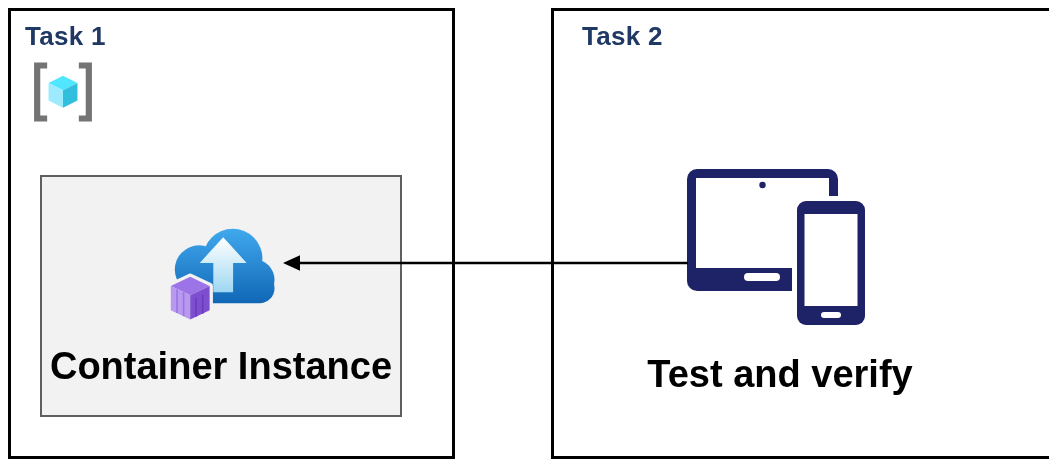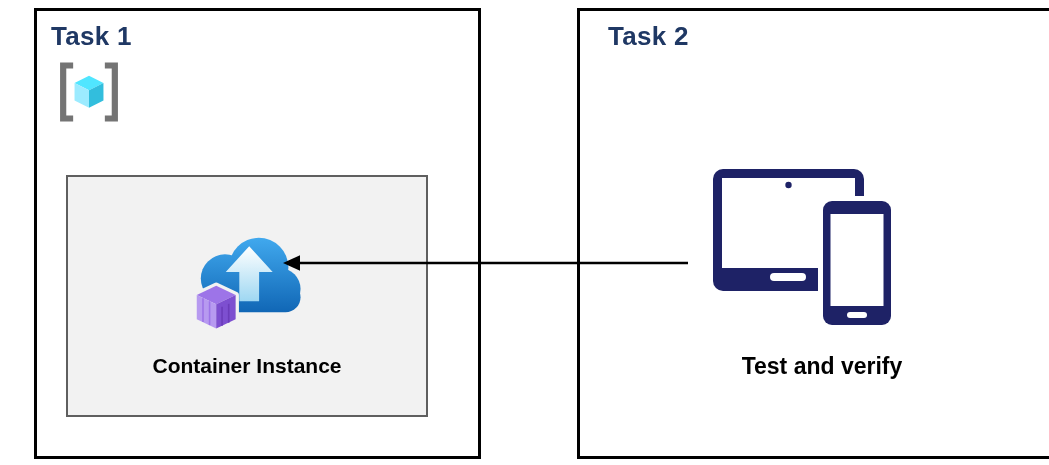--- a/index.html
+++ b/index.html
@@ -1,39 +1,39 @@
 <!DOCTYPE html>
 <html style="--title_blue: #1f3864; --text_black: #000000; --box_border: #000000; --inner_fill: #f2f2f2; --inner_border: #5f5f5f; --device_navy: #1e2266; --arrow_black: #000000; --bracket_gray: #747474; --rg_cube_top: #50e6ff; --rg_cube_left: #9cebff; --rg_cube_right: #32bedd; --cloud_blue_light: #41a9ee; --cloud_blue_dark: #1066b5; --cube_purple_top: #9d74e8; --cube_purple_left: #b79af0; --cube_purple_right: #7d4fd0;"><head>
 <meta charset="utf-8">
 <style>
   * { margin:0; padding:0; box-sizing:border-box; }
   html,body { background:#ffffff; font-family:"Liberation Sans", sans-serif; }
   .canvas { position:relative; width:1049px; height:465px; background:#ffffff; overflow:hidden; }
 
-  .task-box { position:absolute; top:8px; height:451px; border:3px solid var(--box_border,#000); background:#fff;margin-left:26px; }
+  .task-box { position:absolute; top:8px; height:451px; border:3px solid var(--box_border,#000); background:#fff; }
   .task1 { left:8px;  width:447px; }
   .task2 { left:551px; width:557px; }
 
   .task-title { position:absolute; top:10px; font-size:26px; font-weight:bold; color:var(--title_blue,#1f3864); letter-spacing:.3px; }
   .task1 .task-title { left:14px; }
   .task2 .task-title { left:28px; }
 
   .rg-row { position:absolute; left:20px; top:50px; display:flex; align-items:center; gap:16px; }
   .rg-icon { width:64px; height:62px; display:block; }
   .rg-label { font-size:29px; font-weight:bold; color:var(--text_black,#000); }
 
   .inner-box { position:absolute; left:29px; top:164px; width:362px; height:242px;
                background:var(--inner_fill,#f2f2f2); border:2px solid var(--inner_border,#5f5f5f);
                display:flex; flex-direction:column; align-items:center; justify-content:center; gap:8px; }
   .aci-icon { width:140px; height:132px; display:block; }
-  .inner-label { font-size:21px; font-weight:bold; color:var(--text_black,#000); }
+  .inner-label { font-size:38px; font-weight:bold; color:var(--text_black,#000); }
 
   .devices-icon { position:absolute; left:132px; top:155px; width:186px; height:168px; }
-  .devices-label { position:absolute; left:16px; top:342px; width:452px; text-align:center;
-                   font-size:23px; font-weight:bold; color:var(--text_black,#000); }
+  .devices-label { position:absolute; left:0; top:342px; width:452px; text-align:center;
+                   font-size:38px; font-weight:bold; color:var(--text_black,#000); }
 
   .arrow-overlay { position:absolute; left:0; top:0; width:1049px; height:465px; pointer-events:none; }
 </style>
 </head>
 <body>
 
 <div class="canvas">
 
   <div class="task-box task1">
     <div class="task-title">Task 1</div>

